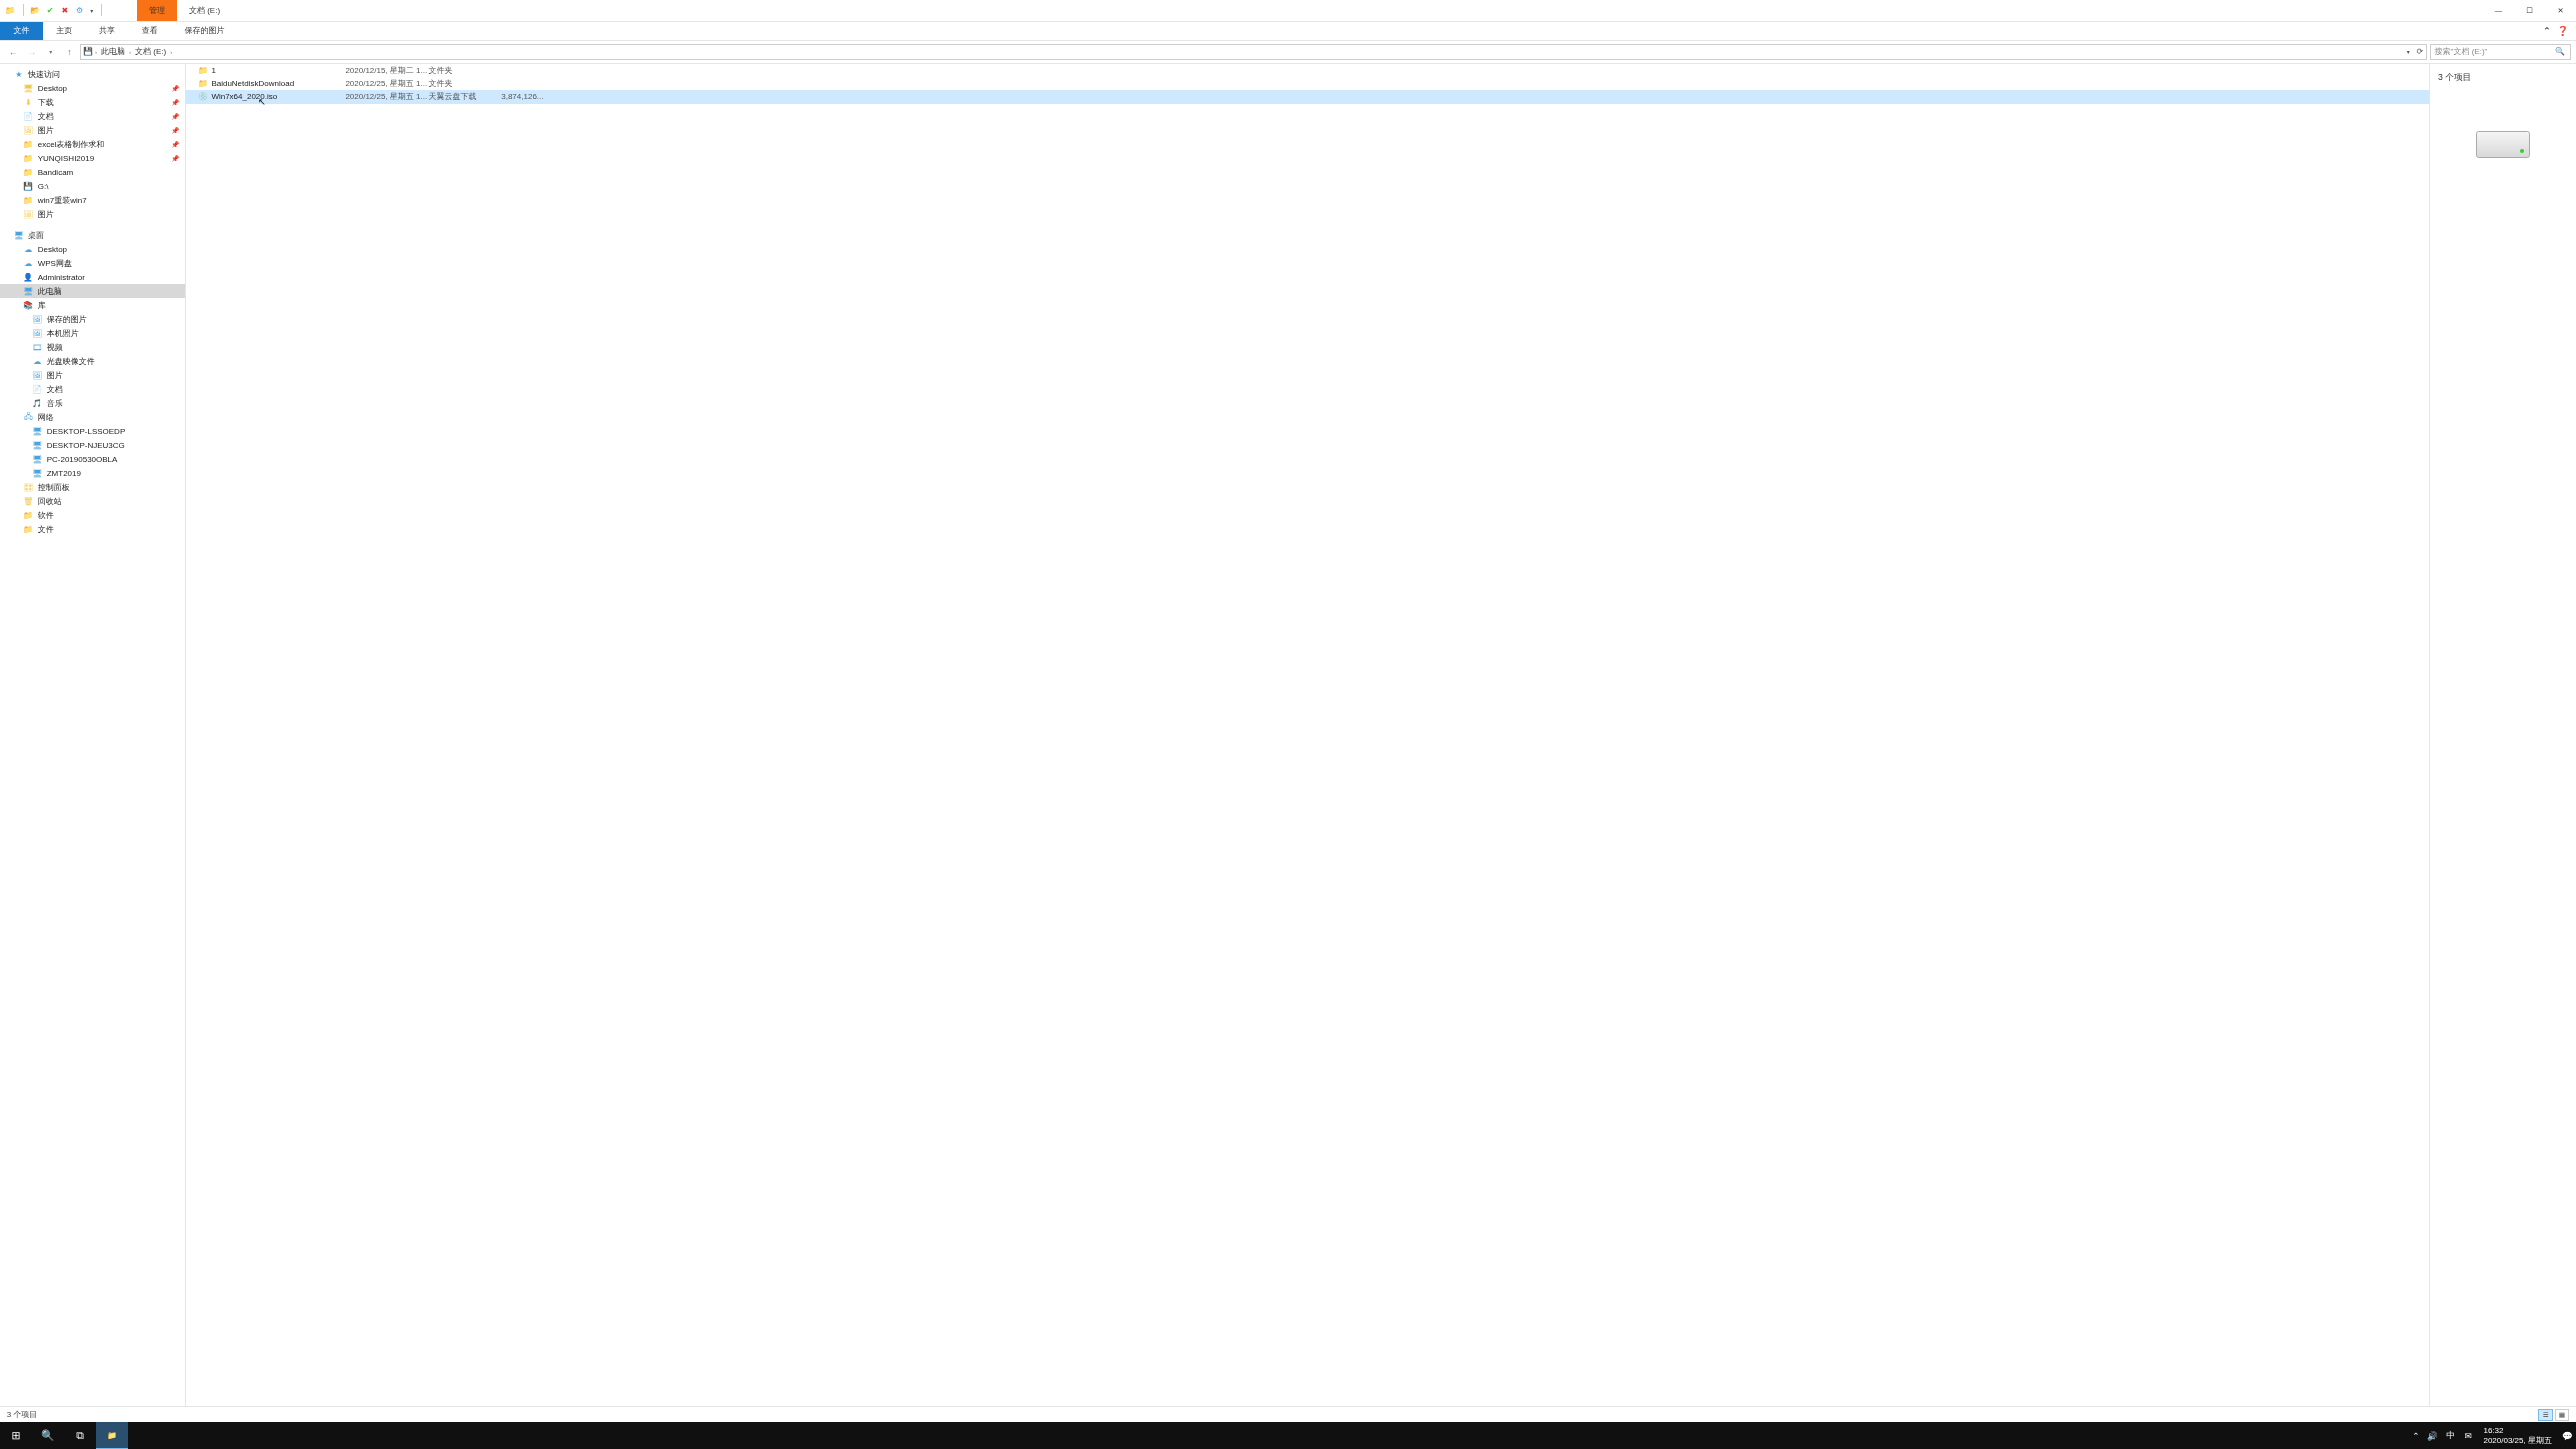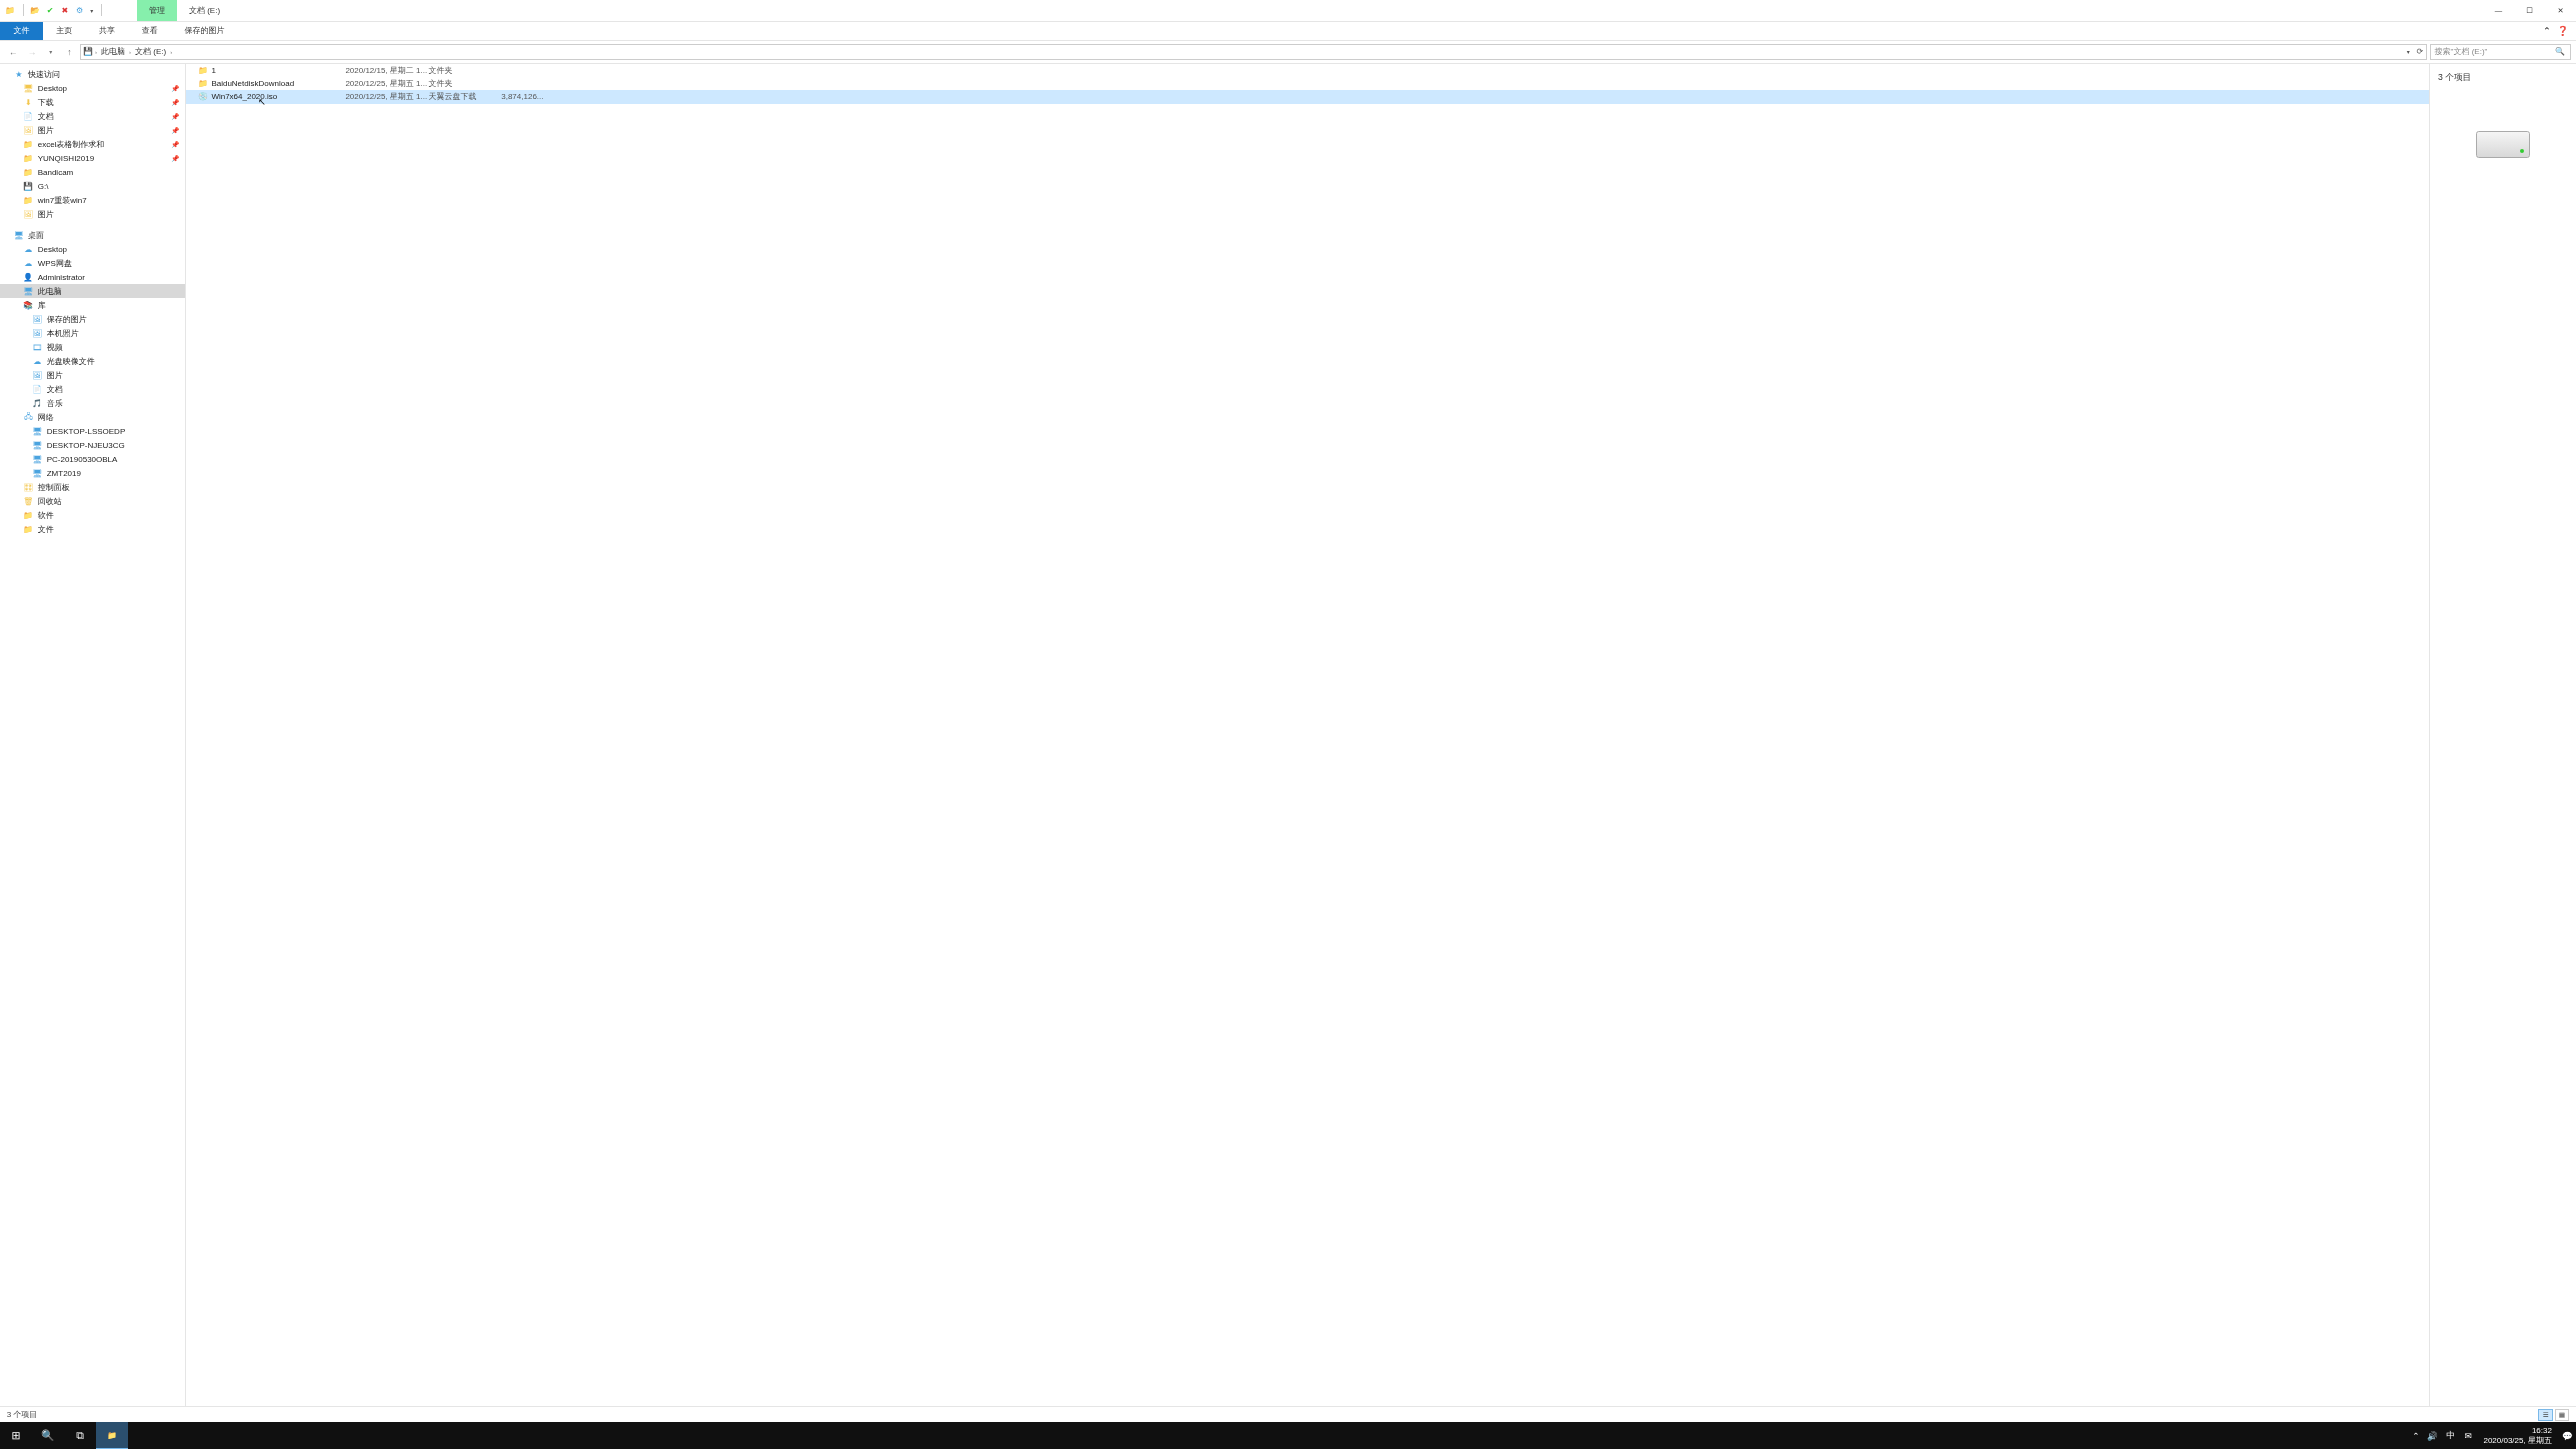--- a/index.html
+++ b/index.html
@@ -5,21 +5,21 @@
 *{margin:0;padding:0;box-sizing:border-box;font-family:"Microsoft YaHei","Segoe UI",sans-serif;font-size:8px;user-select:none}
 body{width:2576px;height:1449px;transform-origin:0 0;background:#fff;overflow:hidden}
 
 .titlebar{height:21.5px;display:flex;align-items:center;background:#fff;border-bottom:0.7px solid #e5e5e5}
 .qat{display:flex;align-items:center;gap:4px;padding:0 5.4px;height:100%}
 .qat .ico{width:10.7px;height:10.7px;display:flex;align-items:center;justify-content:center;font-size:8px}
 .qat-sep{width:0.7px;height:12px;background:#ccc;margin:0 2.7px}
 .qat-drop{font-size:6px;color:#555;padding:0 1.3px}
 .title-tabs{display:flex;height:100%;margin-left:27px}
 .title-tab{padding:0 12px;height:100%;display:flex;align-items:center;color:#333}
-.title-tab.context{background:#86efac}
+.title-tab.context{background:#f97316}
 .win-controls{margin-left:auto;display:flex;height:100%}
 .win-btn{width:31px;height:100%;display:flex;align-items:center;justify-content:center;color:#333;font-size:7.4px}
 
 .ribbon{height:19px;display:flex;align-items:stretch;border-bottom:0.7px solid #e5e5e5;background:#fff}
 .ribbon-tab{padding:0 13.4px;display:flex;align-items:center;color:#333}
 .ribbon-tab.file{background:#1979ca;color:#fff}
 .ribbon-help{margin-left:auto;display:flex;align-items:center;padding:0 6.7px;gap:6.7px}
 .ribbon-help .i{font-size:9.4px}
 
 .addrbar{height:23px;display:flex;align-items:center;padding:2.7px 5.4px;gap:2.7px;border-bottom:0.7px solid #e5e5e5}
@@ -70,21 +70,21 @@
 .statusbar{height:16px;border-top:0.7px solid #e5e5e5;display:flex;align-items:center;padding:0 6.7px;color:#444;font-size:8px}
 .status-right{margin-left:auto;display:flex;gap:1.3px}
 .view-btn{width:14.8px;height:12px;border:0.7px solid #ccc;display:flex;align-items:center;justify-content:center;font-size:6.7px}
 .view-btn.active{background:#cde8ff;border-color:#7ab8e8}
 
 .taskbar{height:27px;background:#101010;display:flex;align-items:center;color:#fff}
 .tb-btn{width:32px;height:100%;display:flex;align-items:center;justify-content:center;font-size:10.7px;color:#fff}
 .tb-btn.active{background:#2b4f6e;border-bottom:1.3px solid #76b9ed}
 .tb-right{margin-left:auto;display:flex;align-items:center;height:100%}
 .tray-ico{width:17.4px;height:100%;display:flex;align-items:center;justify-content:center;font-size:8.7px;color:#fff}
-.clock{padding:0 6.7px;text-align:right;line-height:1.2;font-size:8px;color:#fff}
+.clock{padding:0 6.7px;text-align:left;line-height:1.2;font-size:8px;color:#fff}
 .clock div{white-space:nowrap}
 
 .ico-folder{color:#f3c74f}
 .ico-star{color:#4aa3df}
 .ico-blue{color:#4aa3df}
 .ico-green{color:#3c3}
 .ico-disc{color:#888}
 .ico-x{color:#d33}
 .cursor{position:absolute;left:258px;top:96px;font-size:9.4px;color:#000;pointer-events:none}
 </style>

